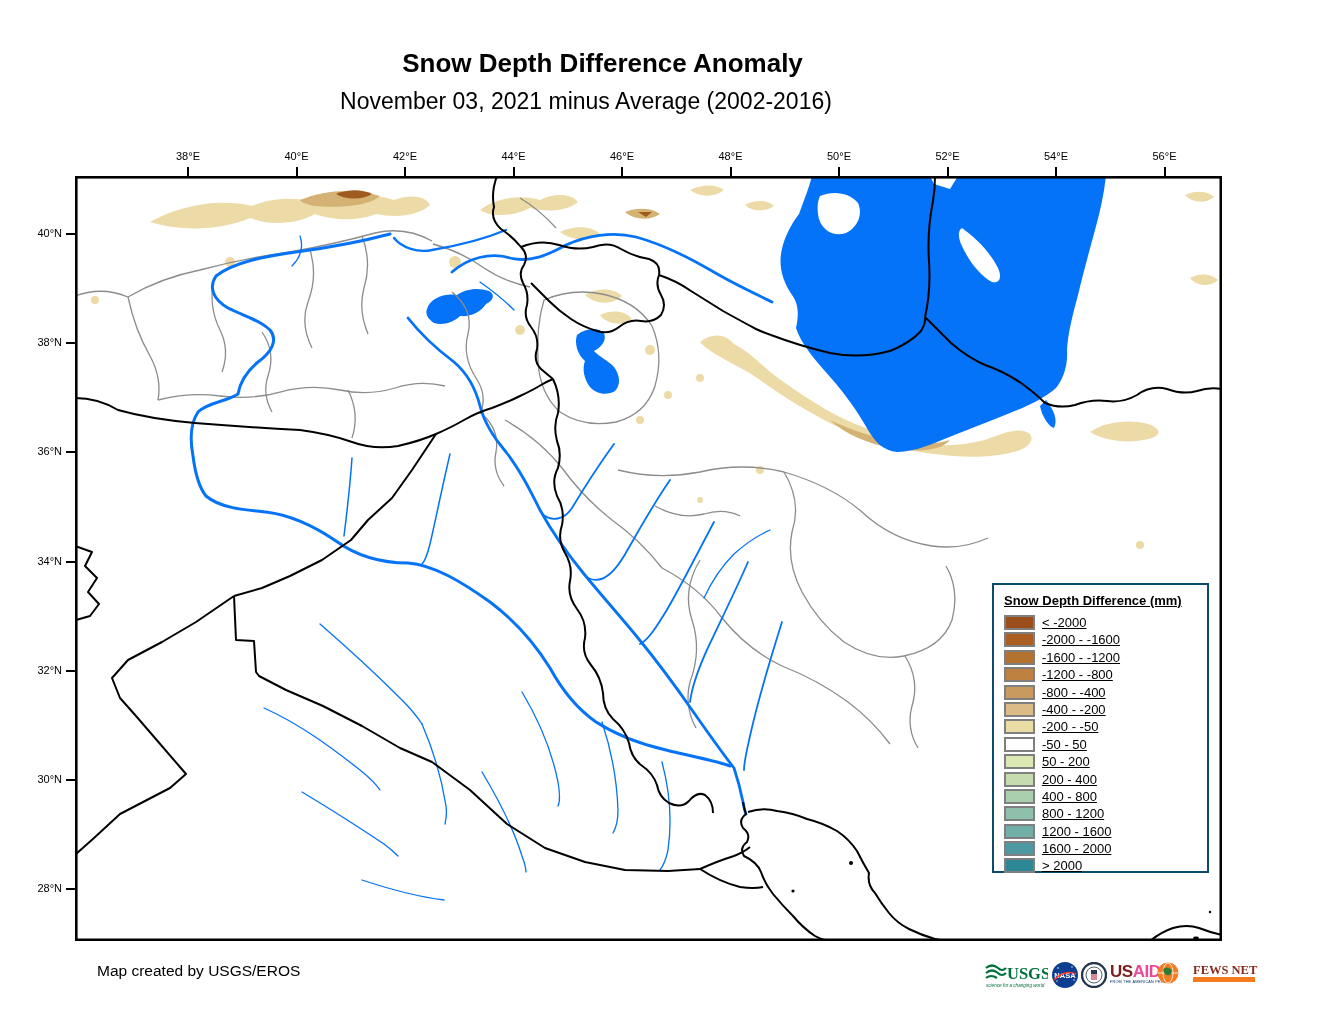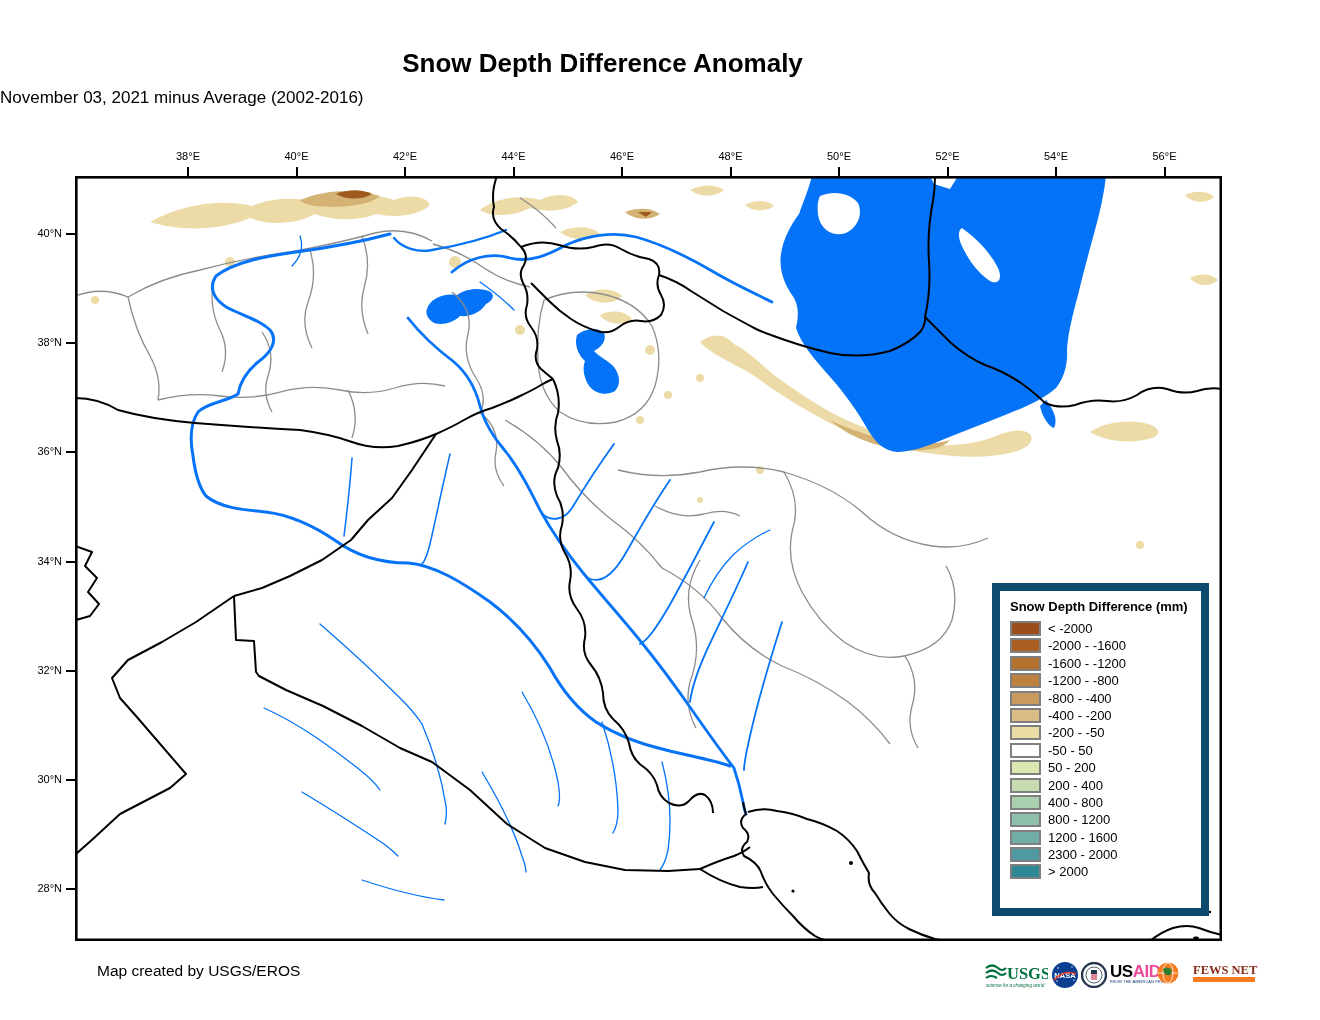--- a/index.html
+++ b/index.html
@@ -1,27 +1,27 @@
 <!DOCTYPE html>
 <html><head>
 <meta charset="utf-8">
 <style>
   html,body{margin:0;padding:0;background:#fff;}
   .page{position:relative;width:1320px;height:1020px;background:#fff;overflow:hidden;
         font-family:"Liberation Sans","DejaVu Sans",sans-serif;color:#000;}
   .title{position:absolute;top:48px;left:0;width:1205px;text-align:center;
          font-size:26px;font-weight:bold;}
-  .subtitle{position:absolute;top:88px;left:0;width:1172px;text-align:left;font-size:17px;}
+  .subtitle{position:absolute;top:88px;left:0;width:1172px;text-align:center;font-size:23px;}
   .map-wrap{position:absolute;left:75px;top:176px;width:1147px;height:765px;}
   .lon-label{position:absolute;top:150px;width:50px;text-align:center;font-size:11px;}
   .lon-tick{position:absolute;top:167px;width:2px;height:9px;background:#000;}
   .lat-label{position:absolute;left:10px;width:52px;text-align:right;font-size:11px;}
   .lat-tick{position:absolute;left:66px;width:9px;height:2px;background:#000;}
-  .legend{position:absolute;left:992px;top:583px;width:217px;height:333px;background:#fff;
-          border:8px solid #0c4a6e;box-sizing:border-box;padding:8px 6px 0 10px;}
+  .legend{position:absolute;left:992px;top:583px;width:217px;height:290px;background:#fff;
+          border:2px solid #0c4a6e;box-sizing:border-box;padding:8px 6px 0 10px;text-decoration:underline;}
   .legend-title{font-size:13px;font-weight:bold;margin-bottom:7px;}
   .lrow{display:flex;height:17px;margin-bottom:0.4px;}
   .swatch{display:inline-block;width:27px;height:11px;border:2px solid #7f7f7f;flex:0 0 auto;}
   .llab{font-size:13px;margin-left:7px;white-space:nowrap;}
   .legend-foot{font-size:12.5px;line-height:15.5px;margin-top:9px;}
   .credit{position:absolute;left:97px;top:962px;font-size:15.5px;}
   .logos{position:absolute;left:982px;top:956px;width:250px;height:40px;}
   .logo{position:absolute;}
   .usaid-word{font-size:17px;font-weight:bold;line-height:16px;letter-spacing:-0.5px;}
   .usaid-tag{font-size:3.8px;color:#002f6c;letter-spacing:0.2px;}
@@ -262,21 +262,21 @@
         <div class="lrow">
           <span class="swatch" style="background: rgb(143, 192, 171);"></span>
           <span class="llab">800 - 1200</span>
         </div>
         <div class="lrow">
           <span class="swatch" style="background: rgb(113, 174, 167);"></span>
           <span class="llab">1200 - 1600</span>
         </div>
         <div class="lrow">
           <span class="swatch" style="background: rgb(79, 154, 162);"></span>
-          <span class="llab">2300 - 2000</span>
+          <span class="llab">1600 - 2000</span>
         </div>
         <div class="lrow">
           <span class="swatch" style="background: rgb(45, 135, 149);"></span>
           <span class="llab">&gt; 2000</span>
         </div>
       </div>
   </div>
 
   <div class="credit">Map created by USGS/EROS</div>
 
@@ -309,21 +309,21 @@
         <circle cx="13" cy="13" r="8" fill="none" stroke="#26364f" stroke-width="0.8"></circle>
         <rect x="10" y="8" width="6" height="4" fill="#26364f"></rect>
         <g stroke="#ba0c2f" stroke-width="1">
           <line x1="10" y1="13" x2="16" y2="13"></line>
             <line x1="10" y1="15" x2="16" y2="15"></line>
           <line x1="10" y1="17" x2="16" y2="17"></line>
         </g>
       </svg>
     </div>
     <div class="logo" style="left:128px;top:8px;">
-      <div class="usaid-word"><span style="color:#000000;">US</span><span style="color:#ec4899;">AID</span></div>
+      <div class="usaid-word"><span style="color:#7f1d1d;">US</span><span style="color:#ec4899;">AID</span></div>
       <div class="usaid-tag">FROM THE AMERICAN PEOPLE</div>
     </div>
     <div class="logo" style="left:175px;top:6px;display:flex;align-items:center;">
       <svg width="22" height="22" viewBox="0 0 22 22" style="flex:0 0 auto;">
         <circle cx="11" cy="11" r="10.5" fill="#f47b20"></circle>
         <ellipse cx="11" cy="11" rx="5" ry="10" fill="none" stroke="#ffffff" stroke-width="0.8"></ellipse>
         <line x1="1" y1="11" x2="21" y2="11" stroke="#ffffff" stroke-width="0.8"></line>
         <path d="M6,7 Q10,4 14,7 Q16,10 13,13 Q9,14 7,11 Z" fill="#2e7d32"></path>
       </svg>
       <div style="margin-left:14px;">

